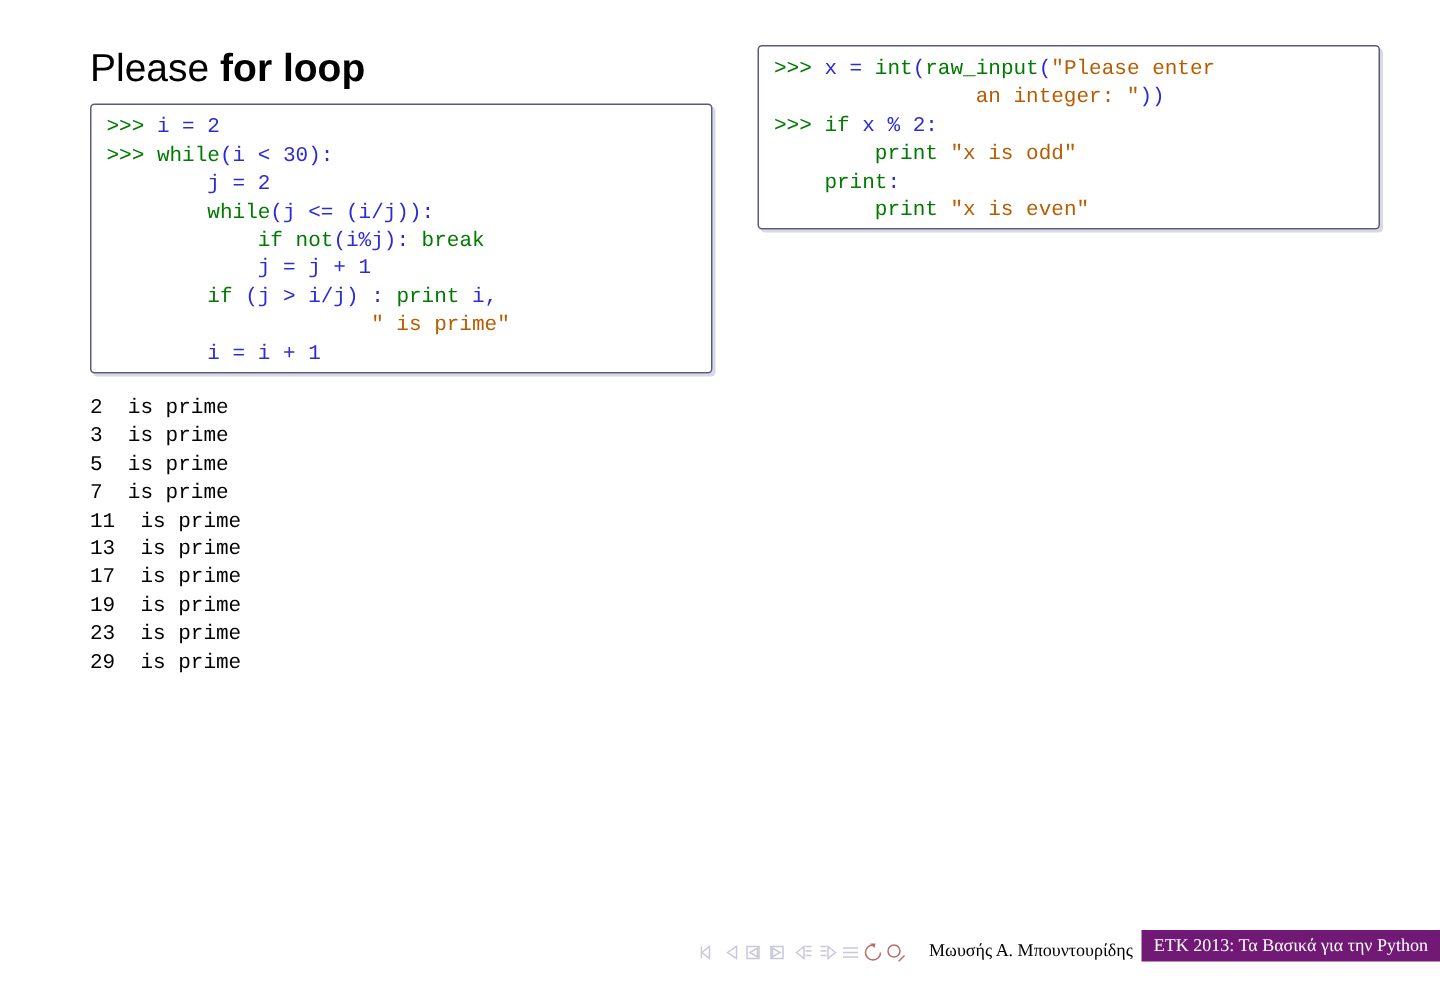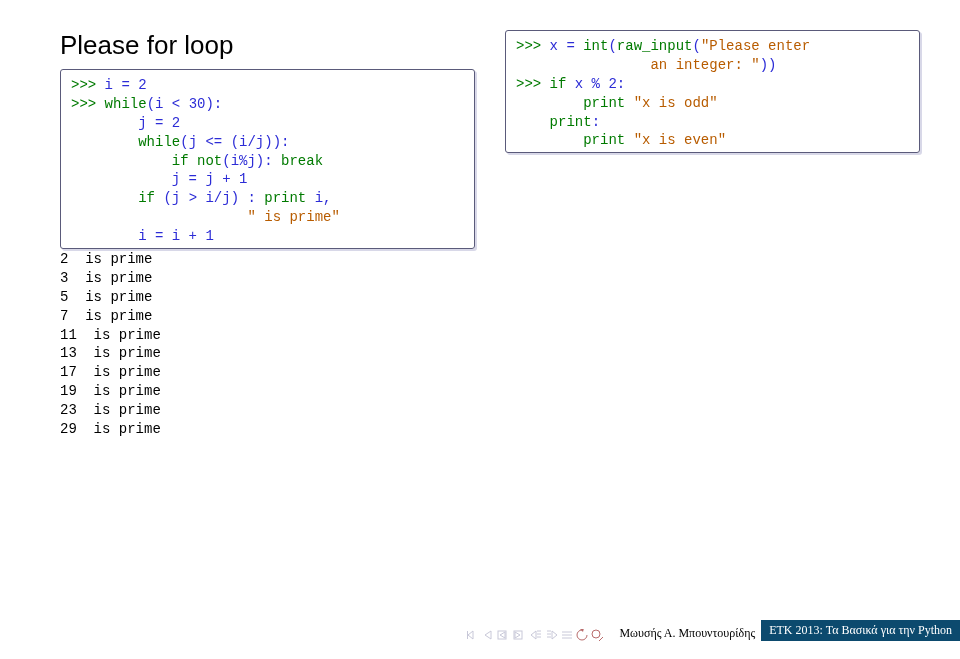--- a/index.html
+++ b/index.html
@@ -1,30 +1,30 @@
 <!DOCTYPE html>
 <html><head>
 <meta charset="utf-8">
 <style>
   html,body{margin:0;padding:0;width:960px;height:659px;background:#fff;font-family:Georgia,'Times New Roman',serif;color:#000}
   .page{position:relative;width:960px;height:659px;padding:30px 40px 0 60px;box-sizing:border-box}
   .cols{display:flex;gap:30px}
   .col{flex:1;min-width:0}
   h1{font-family:sans-serif;font-weight:normal;font-size:26px;margin:0 0 8px}
-  h1 b{font-weight:normal}
+  h1 b{font-weight:bold}
   .codebox{border:1px solid #5a5a7a;border-radius:3px;box-shadow:2px 2px 0 #d8d8e8;padding:6px 10px 2px;font-family:'Courier New',monospace;font-size:14px;line-height:1.35;white-space:pre;overflow:hidden}
-  .out{font-family:'Courier New',monospace;font-size:14px;line-height:1.35;white-space:pre;margin-top:1px}
+  .out{font-family:'Courier New',monospace;font-size:14px;line-height:1.35;white-space:pre;margin-top:14px}
   .k{color:#007a00}
   .b{color:#2c2cd6}
   .s{color:#b85c00}
   .footer{position:absolute;bottom:18px;left:0;right:0;display:flex;align-items:flex-end;gap:0;font-size:12px;font-family:Georgia,serif}
   .nav{margin-left:auto;margin-right:8px;display:flex;align-items:center;gap:2px}
   .nav svg{display:block}
   .fl{color:#000;padding:0 6px}
-  .fbar{background:#0c4a6e;color:#fff;padding:3px 8px}
+  .fbar{background:#701a75;color:#fff;padding:3px 8px}
   .nbtn{display:inline-flex;align-items:center}
   .minus{font-family:sans-serif}
 </style>
 </head>
 <body>
 
 <div class="page">
  <div class="cols">
 
   <div class="col">

